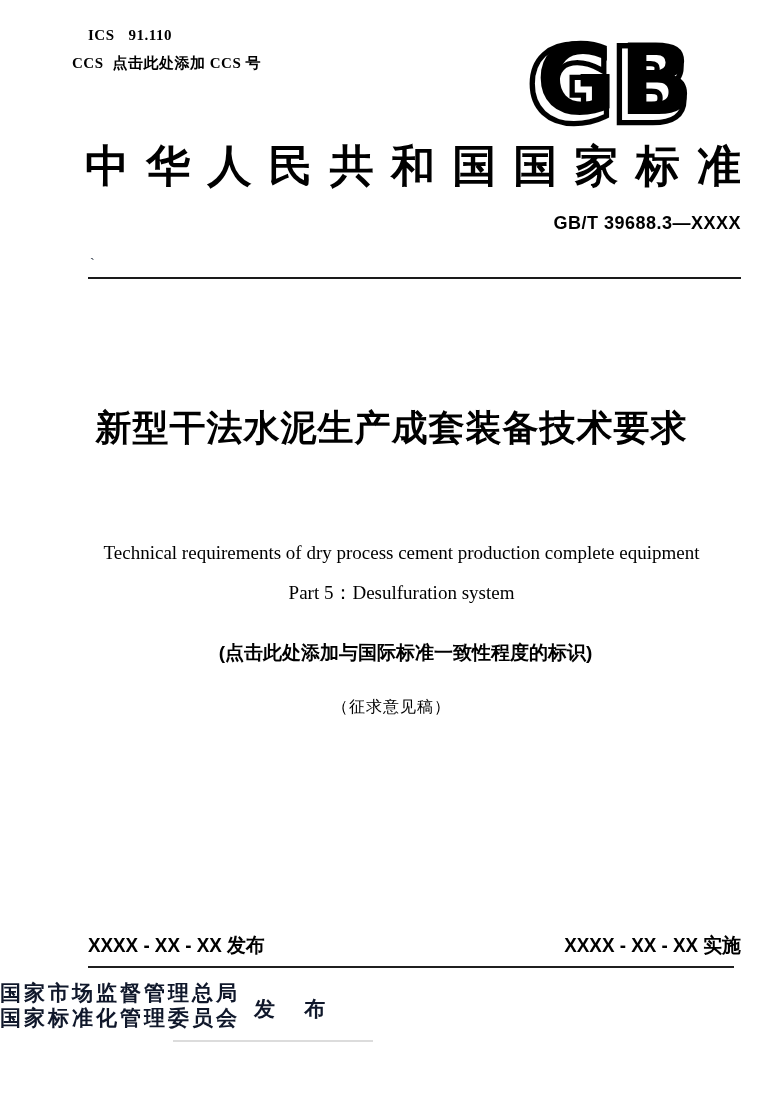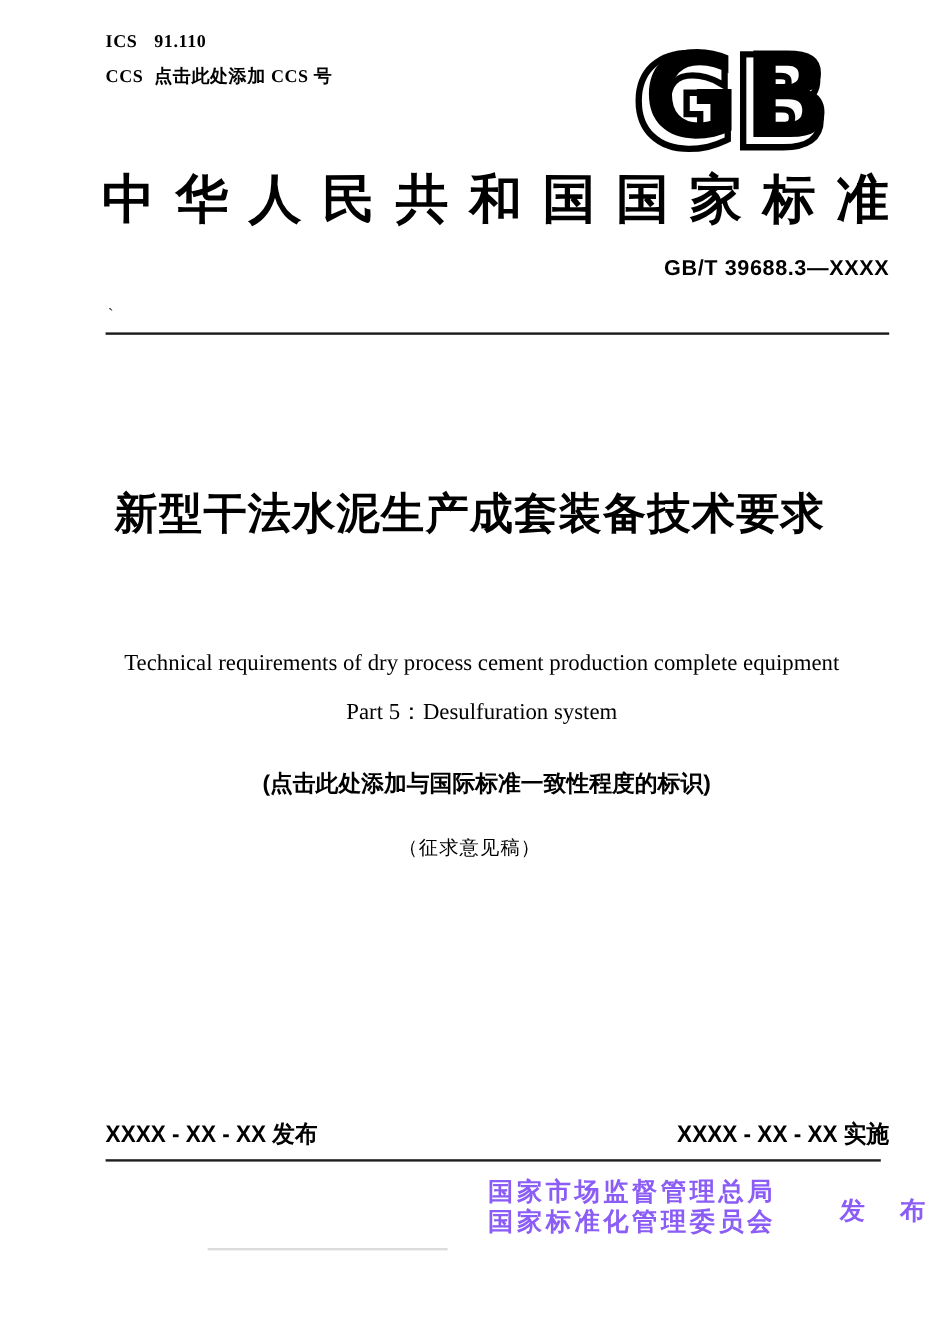--- a/index.html
+++ b/index.html
@@ -15,21 +15,21 @@
   }
 
   
   .ics-line {
     position: absolute; left: 88px; top: 27px;
     font-family: "Liberation Serif", "DejaVu Serif", serif;
     font-size: 15px; font-weight: bold; letter-spacing: 0.5px; text-align: center;
   }
   .ics-line .val { margin-left: 14px; }
   .ccs-line {
-    position: absolute; left: 88px; top: 54px;
+    position: absolute; left: 72px; top: 54px;
     font-family: "Liberation Serif", "DejaVu Serif", serif;
     font-size: 15px; font-weight: bold; letter-spacing: 0.5px;
   }
   .ccs-line .val { margin-left: 9px; cursor: pointer; }
 
   
   .gb-logo { position: absolute; left: 528px; top: 34px; width: 184px; height: 94px; }
 
   
   .national-title {
@@ -90,23 +90,22 @@
     display: flex; justify-content: space-between;
     font-family: "Liberation Sans", "DejaVu Sans", sans-serif;
     font-size: 20px; font-weight: bold;
   }
   .dates-row span { transform: scaleX(0.94); transform-origin: left; }
   .dates-row span:last-child { transform-origin: right; }
 
   
   .stamp {
     position: absolute; left: 0; top: 981px; width: 100%;
-    display: flex; justify-content: flex-end; align-items: center;
-    color: #8b5cf6;
-    gap: 39px;
+    display: flex; justify-content: flex-start; align-items: center;
+    color: #0f172a;
   }
   .agency-lines div {
     font-family: "Liberation Serif", "DejaVu Serif", serif;
     font-size: 21px; font-weight: bold; letter-spacing: 3px; line-height: 25px;
     white-space: nowrap;
   }
   .release-label {
     font-family: "Liberation Serif", "DejaVu Serif", serif;
     font-size: 21px; font-weight: bold; letter-spacing: 12px;
     margin-left: 14px; padding-top: 6px; white-space: nowrap;

